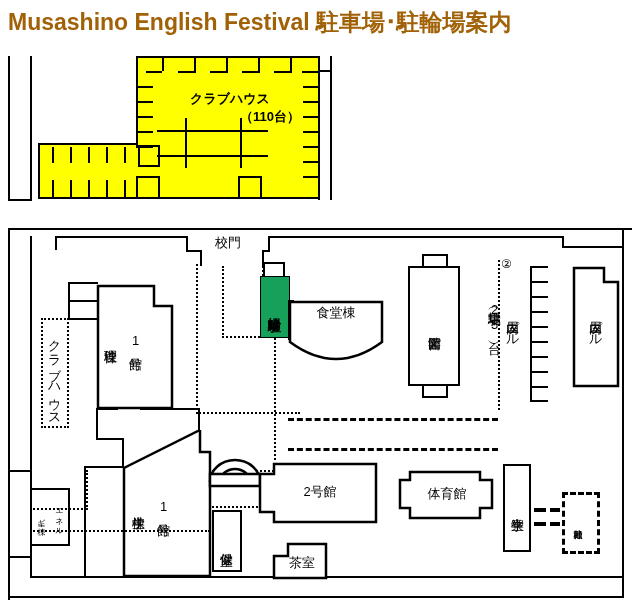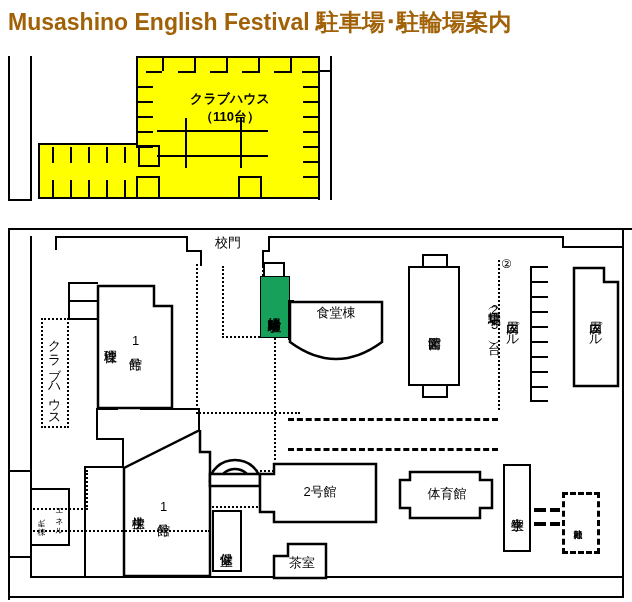--- a/index.html
+++ b/index.html
@@ -125,21 +125,21 @@
   <div class="ln vline" style="left:158px; top:176px; height:23px;"></div>
   <div class="ln vline" style="left:238px; top:176px; height:23px;"></div>
   <div class="ln hline" style="left:238px; top:176px; width:24px;"></div>
   <div class="ln vline" style="left:260px; top:176px; height:23px;"></div>
 
   <div class="ln vline" style="left:318px; top:72px; height:128px;"></div>
   <div class="ln hline" style="left:318px; top:70px; width:14px;"></div>
   <div class="ln vline" style="left:330px; top:56px; height:144px;"></div>
 
   <div class="pk-label" style="position:absolute;left:160px;top:90px;width:140px;">クラブハウス</div>
-  <div class="pk-label" style="position:absolute;left:160px;top:108px;width:140px;">（110台）</div>
+  <div class="pk-label" style="position:absolute;left:160px;top:108px;width:140px;text-align:right;">（110台）</div>
 
   <div class="ln hline" style="left:8px;  top:228px; width:632px;"></div>
 
   <div class="ln vline" style="left:8px;  top:228px; height:372px;"></div>
   <div class="ln vline" style="left:30px; top:236px; height:340px;"></div>
 
   <div class="ln hline" style="left:8px;  top:596px; width:616px;"></div>
   <div class="ln hline" style="left:30px; top:576px; width:594px;"></div>
 
   <div class="ln vline" style="left:622px; top:228px; height:370px;"></div>

